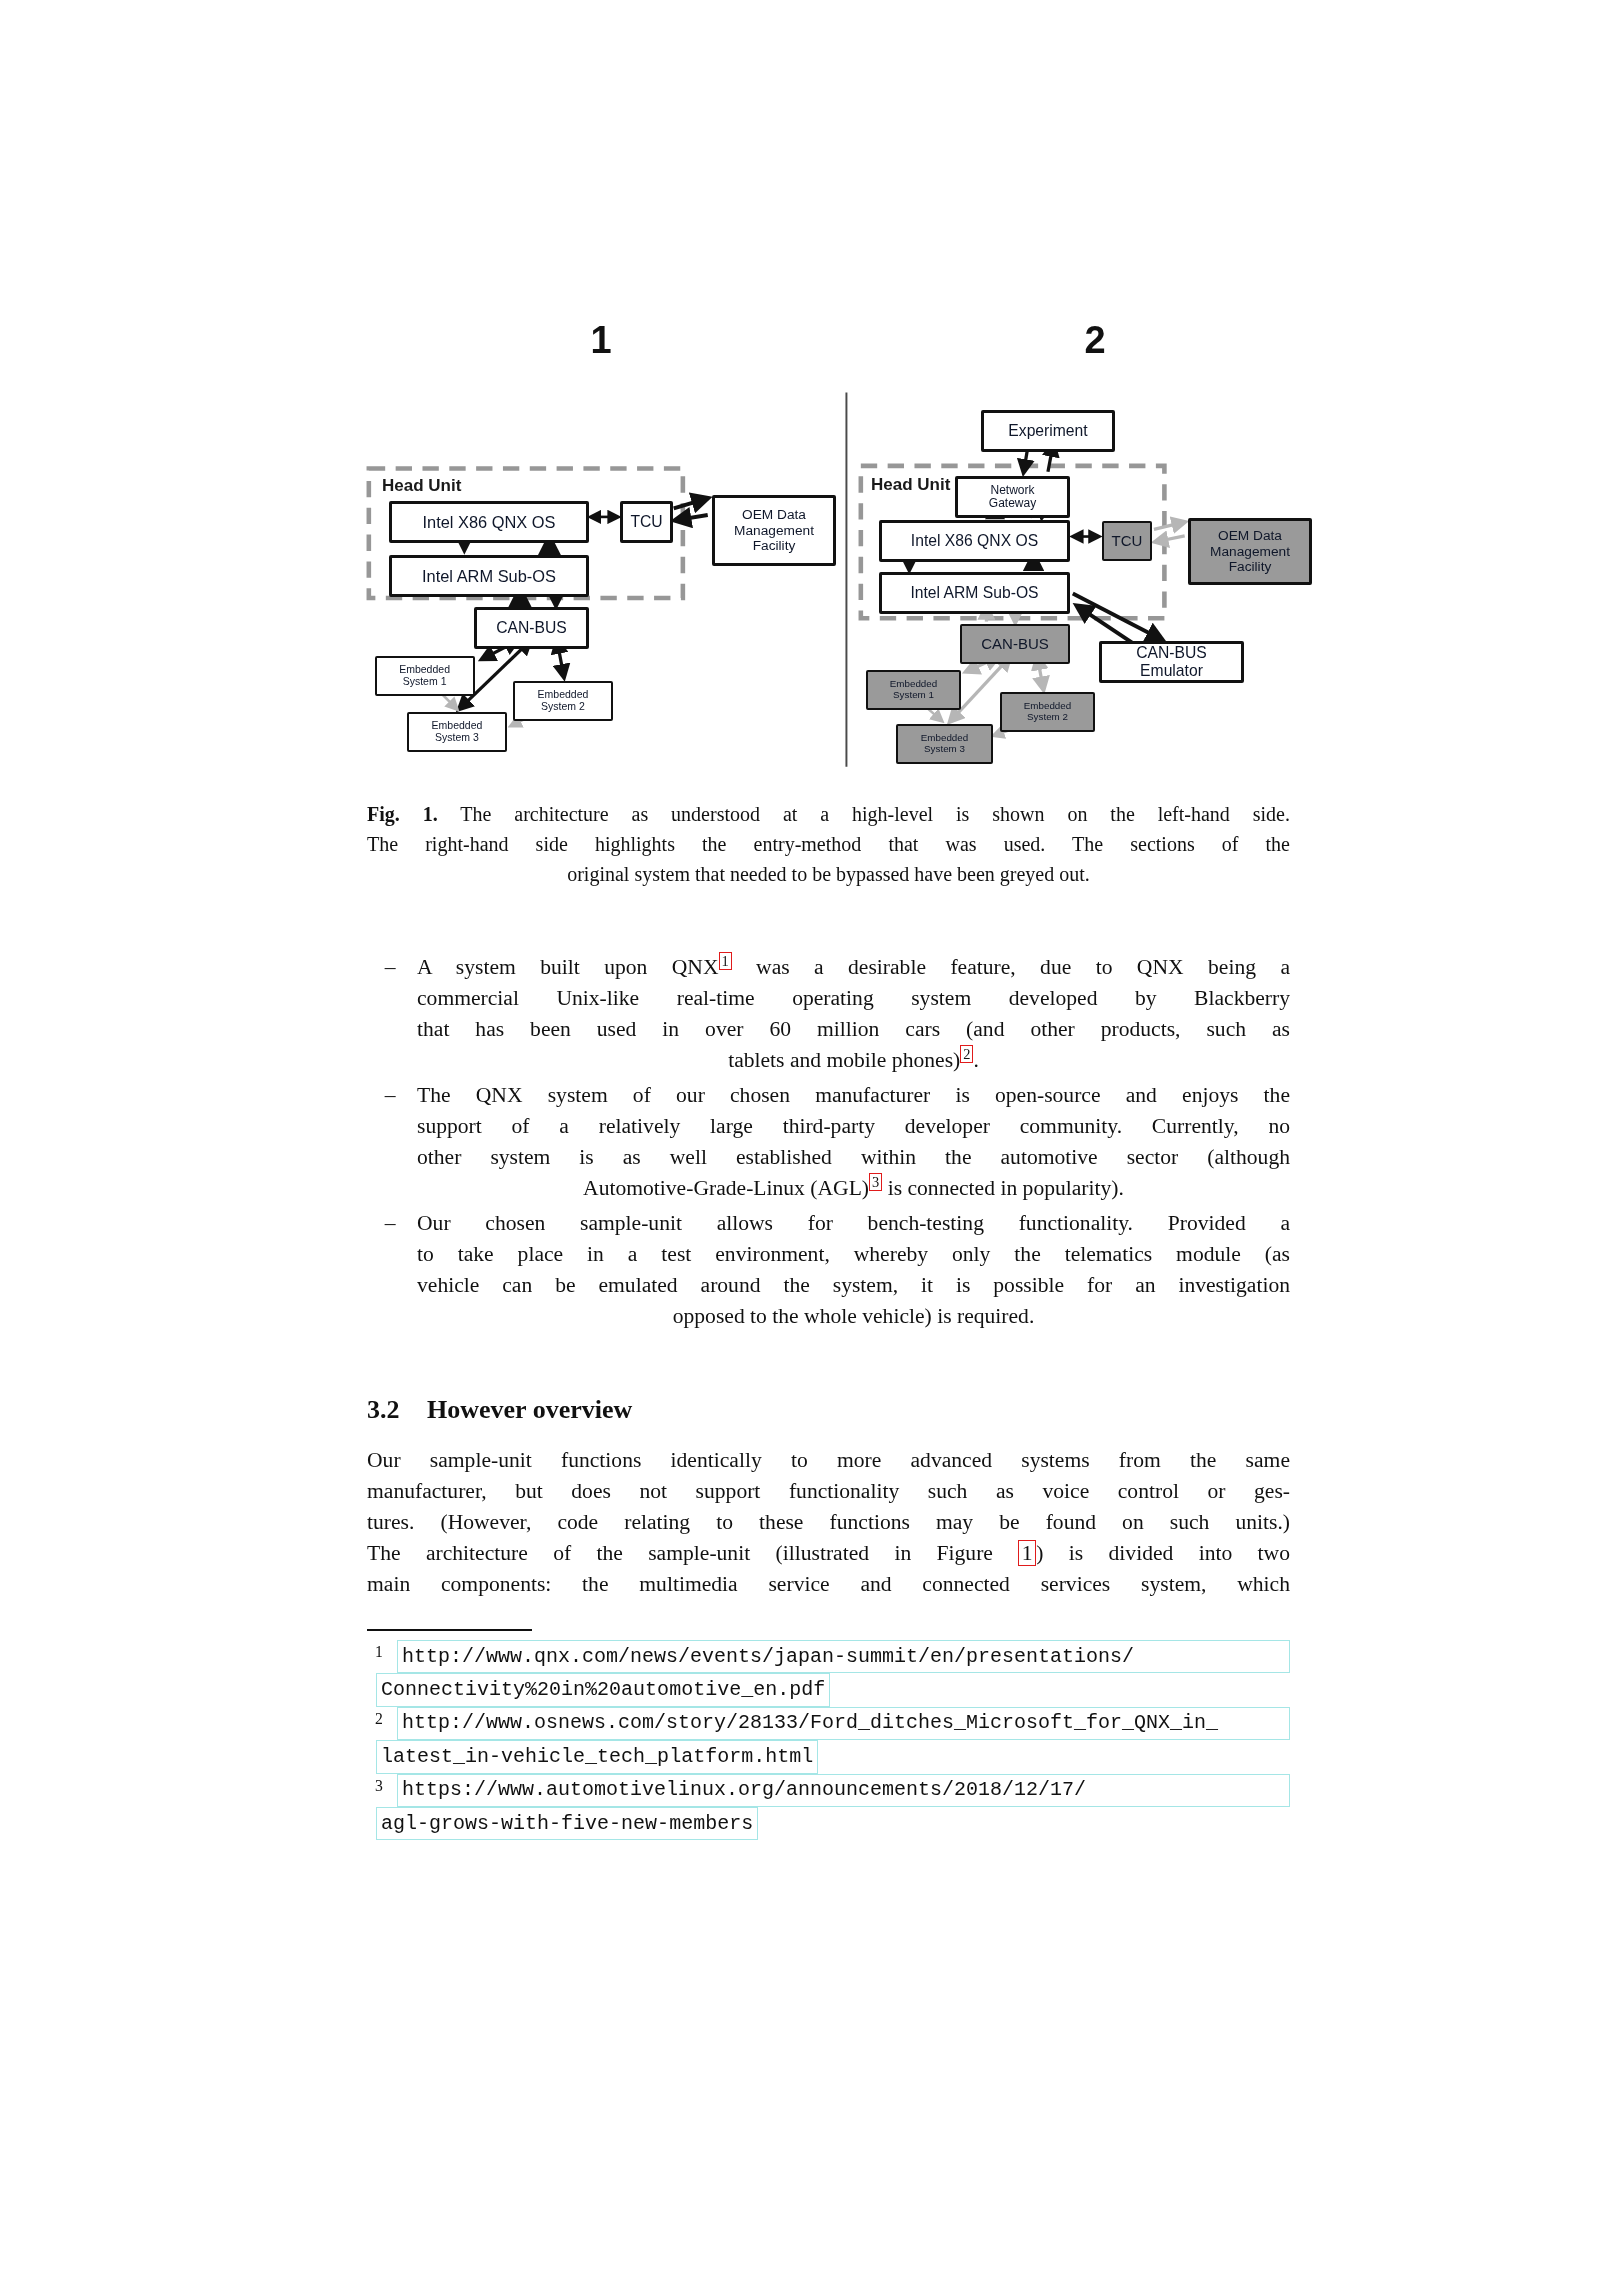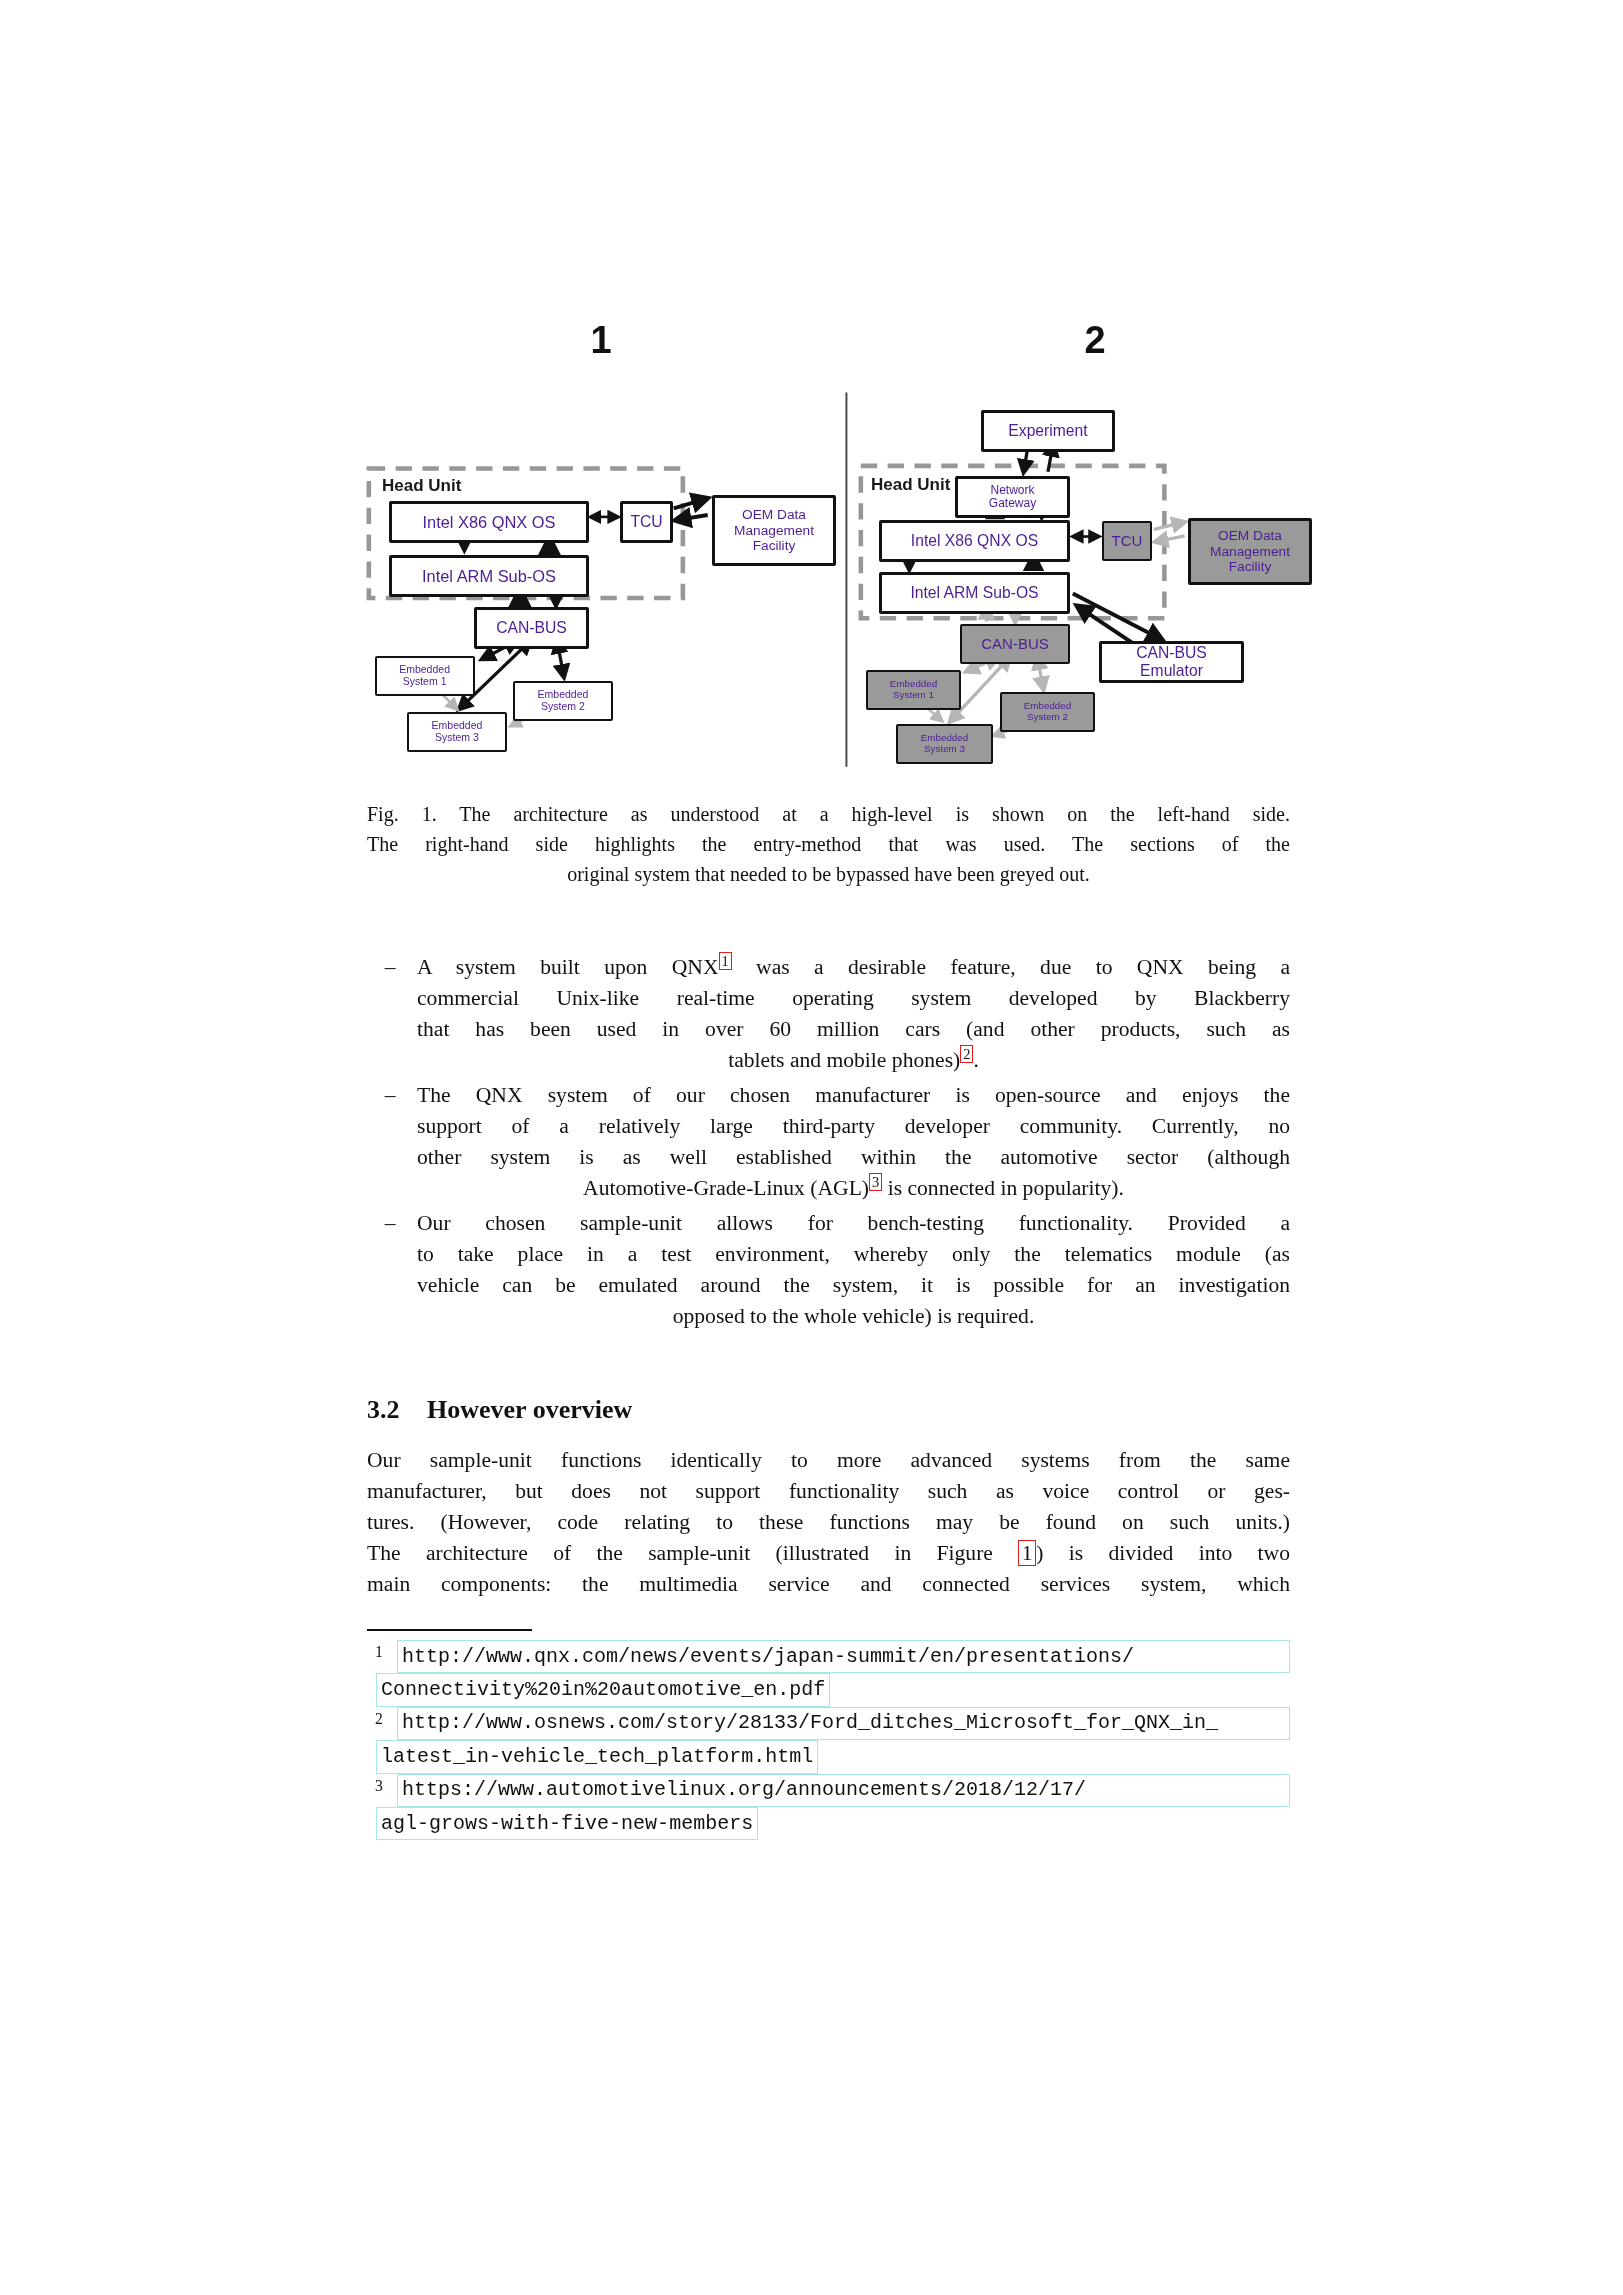--- a/index.html
+++ b/index.html
@@ -6,39 +6,39 @@
   .page { position:relative; width:1623px; height:2295px; background:#ffffff;
           font-family:"Liberation Serif", serif; color:#111; overflow:hidden; }
 
   
   .figure { position:absolute; left:353px; top:301px; width:962px; height:492px; }
   .fig-svg { position:absolute; left:0; top:0; width:100%; height:100%; }
   .panel-label { position:absolute; width:46px; text-align:center; top:18.3px;
                  font-family:"Liberation Sans", sans-serif; font-weight:bold; font-size:38px; color:#111; }
   .fbox { position:absolute; box-sizing:border-box; border:3.3px solid var(--ink,#111);
           background:#fff; display:flex; align-items:center; justify-content:center;
-          text-align:center; font-family:"Liberation Sans", sans-serif; color:#4c1d95;
+          text-align:center; font-family:"Liberation Sans", sans-serif; color:#0f172a;
           border-radius:2px; line-height:1.12; padding:18px; }
   .fbox.grey { background:var(--greyed,#9a9a9a); }
   .fbox.b4 { border-width:2.6px; }
   .hu-label { position:absolute; font-family:"Liberation Sans", sans-serif;
               font-weight:bold; font-size:17px; color:#1a1a1a; }
   .bk { stroke:var(--ink,#111); }
   .gy { stroke:var(--grey-arrow,#b6b6b6); }
   .mfill-b { fill:var(--ink,#111); }
   .mfill-g { fill:var(--grey-arrow,#b6b6b6); }
   .dash { fill:none; stroke:var(--dashed,#979797); stroke-width:7; stroke-dasharray:25 16; }
   .divider { stroke:#4a4a4a; stroke-width:3; }
 
   
   .caption { position:absolute; left:367px; top:799px; width:923px;
              font-size:20px; line-height:30px; }
   .jl { text-align:justify; text-align-last:justify; }
   .ll { text-align:center; }
-  .b { font-weight:normal; }
+  .b { font-weight:bold; }
 
   
   .bullets { position:absolute; left:367px; top:952px; width:923px; margin:0; padding:0;
              list-style:none; font-size:21.6px; line-height:31px; }
   .bullet { position:relative; padding-left:50px; margin:0 0 3.9px 0; }
   .bmark { position:absolute; left:17.7px; top:0; }
   .heading { position:absolute; left:367px; top:1395px; width:923px;
              font-weight:bold; font-size:26px; }
   .heading .num { margin-right:27.5px; }
   .para { position:absolute; left:367px; top:1445px; width:923px;

